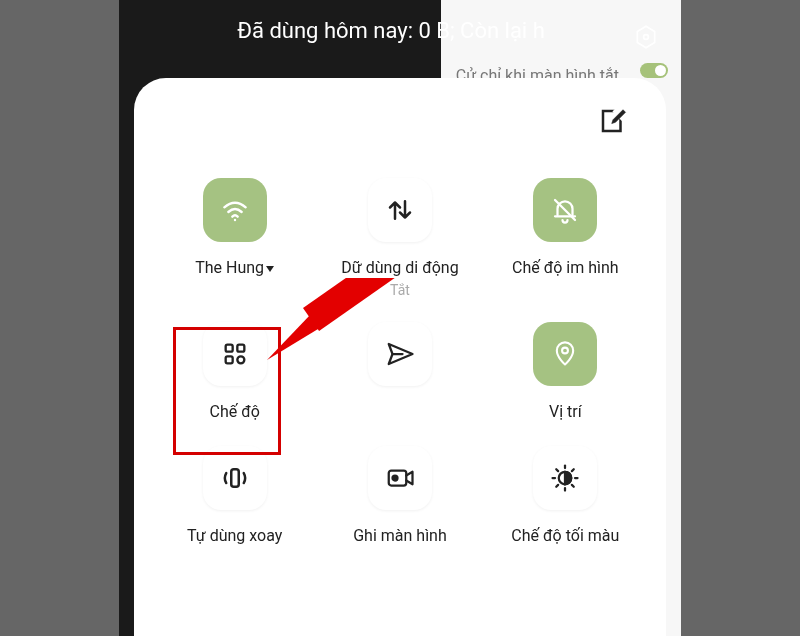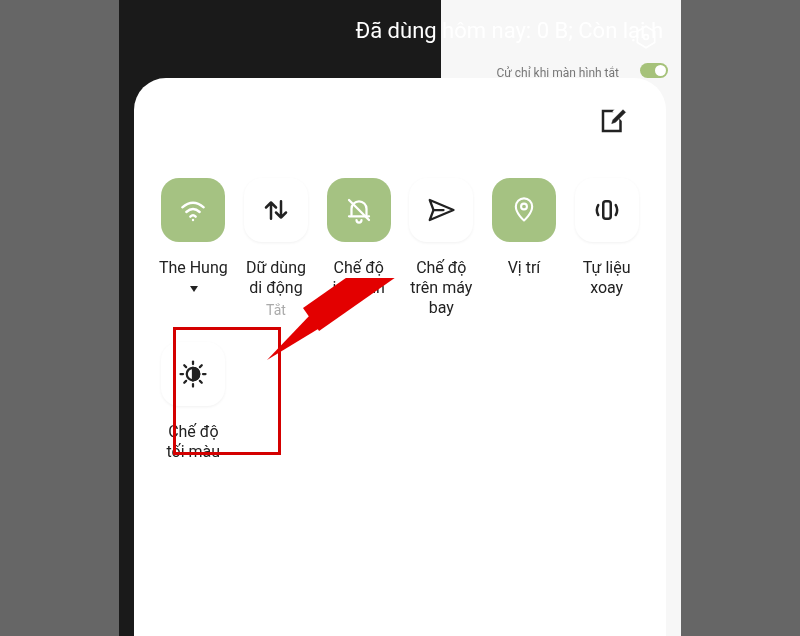--- a/index.html
+++ b/index.html
@@ -25,21 +25,21 @@
       top: 0; right: 0;
       width: 240px;
       height: 100%;
       background: #f7f7f7;
     }
     
     .bg-text-small {
       position: absolute;
       top: 66px;
       right: 62px;
-      font-size: 12px;
+      font-size: 16px;
       color: #777;
     }
     
     .bg-switch {
       position: absolute;
       top: 63px;
       right: 13px;
       width: 28px;
       height: 15px;
       border-radius: 10px;
@@ -52,21 +52,21 @@
       width: 11px; height: 11px;
       border-radius: 50%;
       background: #fff;
     }
     
     .status-bar {
       position: absolute;
       top: 18px;
       left: 0; right: 0;
       display: flex;
-      justify-content: flex-end;
+      justify-content: center;
       align-items: center;
       color: #fff;
       font-size: 22px;
     }
     
     .status-text { margin-right: 18px; }
     
     .hex-icon {
       width: 26px; height: 26px;
       position: absolute;
@@ -89,21 +89,21 @@
     .edit-btn {
       position: absolute;
       top: 28px;
       right: 38px;
       width: 30px; height: 30px;
     }
     
     .grid {
       margin-top: 64px;
       display: grid;
-      grid-template-columns: repeat(6, 1fr);
+      grid-template-columns: repeat(3, 1fr);
       gap: 12px 12px;
       text-align: center;
     }
     
     .tile {
       display: flex;
       flex-direction: column;
       align-items: center;
       padding: 6px 0;
     }
@@ -213,52 +213,72 @@
               <path d="M4 17 H20"></path>
               <path d="M10 20 a2 2 0 0 0 4 0"></path>
               <path d="M4 4 L20 20"></path>
             </svg>
         </div>
         <div class="tile-label">Chế độ im hình</div>
       </div>
 
 
 
+      <div class="tile">
+        <div class="icon-box off">
+          <svg width="28" height="28" viewBox="0 0 24 24" fill="none" stroke="currentColor" stroke-width="2">
+              <rect x="4" y="4" width="6" height="6" rx="1.5"></rect>
+              <rect x="14" y="4" width="6" height="6" rx="1.5"></rect>
+              <rect x="4" y="14" width="6" height="6" rx="1.5"></rect>
+              <circle cx="17" cy="17" r="3"></circle>
+            </svg>
+        </div>
+        <div class="tile-label">Chế độ</div>
+      </div>
 
       <div class="tile">
         <div class="icon-box off">
           <svg width="30" height="30" viewBox="0 0 24 24" fill="none" stroke="currentColor" stroke-width="1.8" stroke-linecap="round" stroke-linejoin="round">
               <path d="M22 12 L3 20 L6 12 L3 4 Z"></path>
               <line x1="6" y1="12" x2="14" y2="12"></line>
             </svg>
         </div>
-        <div class="tile-label">Chế độ trên máy bay</div>
       </div>
 
       <div class="tile">
         <div class="icon-box on">
           <svg width="28" height="28" viewBox="0 0 24 24" fill="none" stroke="currentColor" stroke-width="1.8" stroke-linecap="round" stroke-linejoin="round">
               <path d="M12 21 s-7-6 -7-12 a7 7 0 0 1 14 0 c0 6 -7 12 -7 12 Z"></path>
               <circle cx="12" cy="9" r="2.5"></circle>
             </svg>
         </div>
         <div class="tile-label">Vị trí</div>
       </div>
 
       <div class="tile">
         <div class="icon-box off">
           <svg width="30" height="30" viewBox="0 0 24 24" fill="none" stroke="currentColor" stroke-width="2" stroke-linecap="round">
               <rect x="9" y="5" width="6" height="14" rx="2"></rect>
               <path d="M5 8 a8 8 0 0 0 0 8"></path>
               <path d="M19 16 a8 8 0 0 0 0 -8"></path>
             </svg>
         </div>
-        <div class="tile-label">Tự liệu xoay</div>
-      </div>
-
+        <div class="tile-label">Tự dùng xoay</div>
+      </div>
+
+      <div class="tile">
+        <div class="icon-box off">
+          <svg width="30" height="30" viewBox="0 0 24 24" fill="none" stroke="currentColor" stroke-width="1.8" stroke-linecap="round" stroke-linejoin="round">
+              <rect x="3" y="6" width="14" height="12" rx="2"></rect>
+              <path d="M17 10 L22 7 V17 L17 14"></path>
+              <circle cx="8" cy="12" r="2" fill="currentColor"></circle>
+            </svg>
+        </div>
+        <div class="tile-label">Ghi màn hình</div>
+      </div>
 
       <div class="tile">
         <div class="icon-box off">
           <svg width="30" height="30" viewBox="0 0 24 24" fill="none" stroke="currentColor" stroke-width="1.8" stroke-linecap="round">
               <circle cx="12" cy="12" r="5"></circle>
               <path d="M12 7 a5 5 0 0 1 0 10 Z" fill="currentColor"></path>
               <line x1="12" y1="2" x2="12" y2="4"></line>
               <line x1="12" y1="20" x2="12" y2="22"></line>
               <line x1="2" y1="12" x2="4" y2="12"></line>
               <line x1="20" y1="12" x2="22" y2="12"></line>

